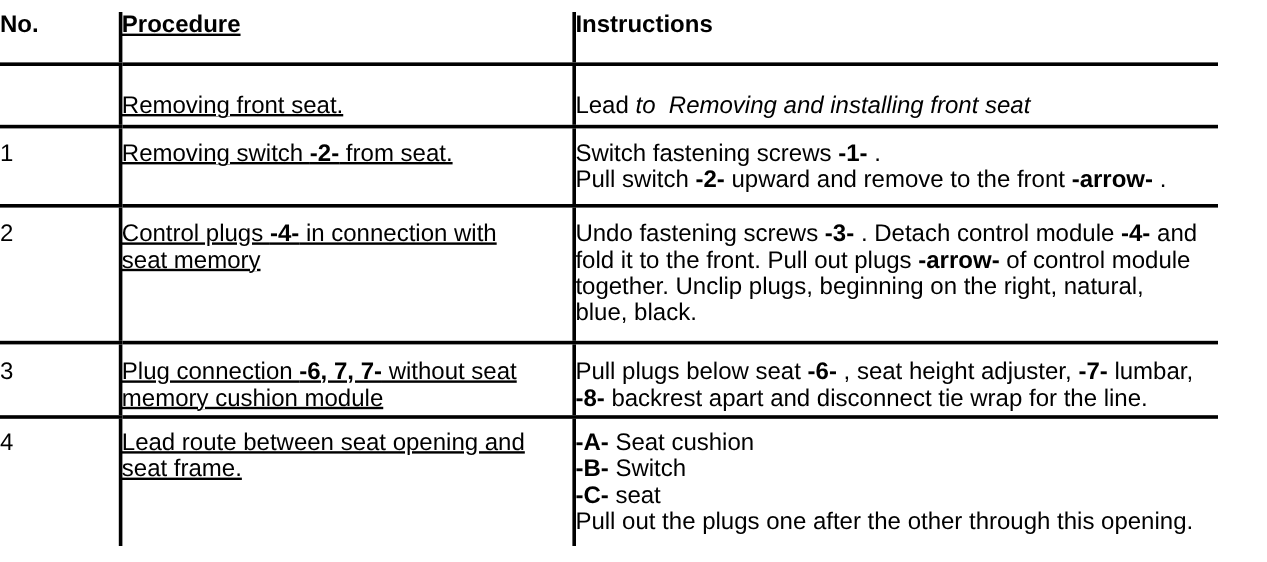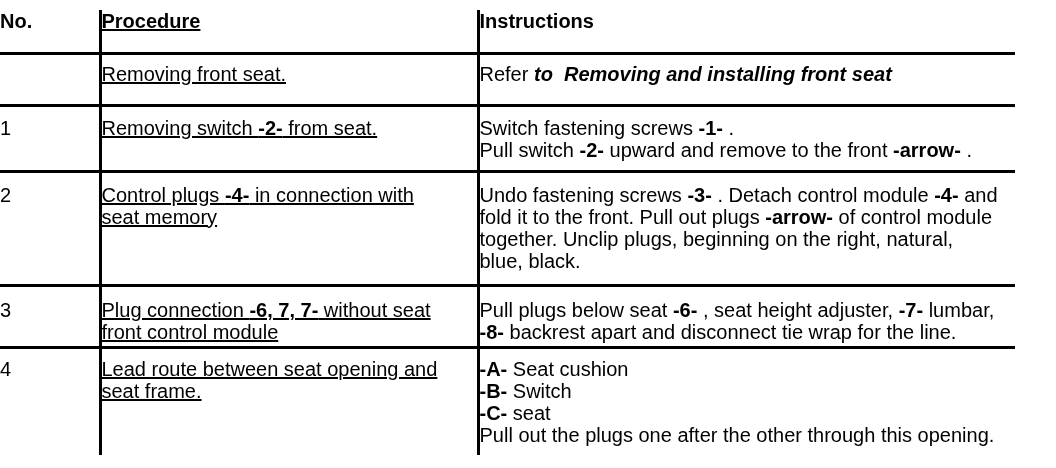--- a/index.html
+++ b/index.html
@@ -44,29 +44,29 @@
     padding-top: 14px;
   }
   
   tbody td { border-bottom: 3px solid #000000; }
   tbody tr:last-child td { border-bottom: none; }
   
   .col-no    { padding-left: 27px; width: 100px; }
   .col-proc  { padding-left: 12px; width: 378px; text-decoration: underline; }
   .col-instr { padding-left: 7px;  width: 537px; }
   
-  tr.r0 td { height: 52px;  padding-top: 8px; }
+  tr.r0 td { height: 52px;  padding-top: 22px; }
   tr.r1 td { height: 66px;  padding-top: 10px; }
   tr.r2 td { height: 114px; padding-top: 11px; }
   tr.r3 td { height: 62px;  padding-top: 12px; }
   tr.r4 td { height: 108px; padding-top: 9px; }
   
   .line { white-space: nowrap; }
   .b { font-weight: bold; }
-  .i { font-style: italic; font-weight: bold; }
+  .i { font-style: italic; }
 </style>
 </head>
 <body>
 
 <div class="page">
   <table class="proc-table">
     <colgroup>
       <col style="width:100px">
       <col style="width:378px">
       <col style="width:537px">
@@ -75,35 +75,35 @@
       <tr>
         <th class="col-no">No.</th>
         <th class="col-proc">Procedure</th>
         <th class="col-instr">Instructions</th>
       </tr>
     </thead>
     <tbody>
       <tr class="r0">
         <td class="col-no"></td>
         <td class="col-proc"><span class="line"><span>Removing front seat.</span></span></td>
-        <td class="col-instr"><span class="line"><span>Refer </span><span class="i">to</span><span> &nbsp;</span><span class="i">Removing and installing front seat</span></span></td>
+        <td class="col-instr"><span class="line"><span>Lead </span><span class="i">to</span><span> &nbsp;</span><span class="i">Removing and installing front seat</span></span></td>
       </tr>
       <tr class="r1">
         <td class="col-no">1</td>
         <td class="col-proc"><span class="line"><span>Removing switch </span><span class="b">-2-</span><span> from seat.</span></span></td>
         <td class="col-instr"><span class="line"><span>Switch fastening screws </span><span class="b">-1-</span><span> .</span></span><br><span class="line"><span>Pull switch </span><span class="b">-2-</span><span> upward and remove to the front </span><span class="b">-arrow-</span><span> .</span></span></td>
       </tr>
       <tr class="r2">
         <td class="col-no">2</td>
         <td class="col-proc"><span class="line"><span>Control plugs </span><span class="b">-4-</span><span> in connection with</span></span><br><span class="line"><span>seat memory</span></span></td>
         <td class="col-instr"><span class="line"><span>Undo fastening screws </span><span class="b">-3-</span><span> . Detach control module </span><span class="b">-4-</span><span> and</span></span><br><span class="line"><span>fold it to the front. Pull out plugs </span><span class="b">-arrow-</span><span> of control module</span></span><br><span class="line"><span>together. Unclip plugs, beginning on the right, natural,</span></span><br><span class="line"><span>blue, black.</span></span></td>
       </tr>
       <tr class="r3">
         <td class="col-no">3</td>
-        <td class="col-proc"><span class="line"><span>Plug connection </span><span class="b">-6, 7, 7-</span><span> without seat</span></span><br><span class="line"><span>front control module</span></span></td>
+        <td class="col-proc"><span class="line"><span>Plug connection </span><span class="b">-6, 7, 7-</span><span> without seat</span></span><br><span class="line"><span>memory cushion module</span></span></td>
         <td class="col-instr"><span class="line"><span>Pull plugs below seat </span><span class="b">-6-</span><span> , seat height adjuster, </span><span class="b">-7-</span><span> lumbar,</span></span><br><span class="line"><span class="b">-8-</span><span> backrest apart and disconnect tie wrap for the line.</span></span></td>
       </tr>
       <tr class="r4">
         <td class="col-no">4</td>
         <td class="col-proc"><span class="line"><span>Lead route between seat opening and</span></span><br><span class="line"><span>seat frame.</span></span></td>
         <td class="col-instr"><span class="line"><span class="b">-A-</span><span> Seat cushion</span></span><br><span class="line"><span class="b">-B-</span><span> Switch</span></span><br><span class="line"><span class="b">-C-</span><span> seat</span></span><br><span class="line"><span>Pull out the plugs one after the other through this opening.</span></span></td>
       </tr>
     </tbody>
   </table>
 </div>

